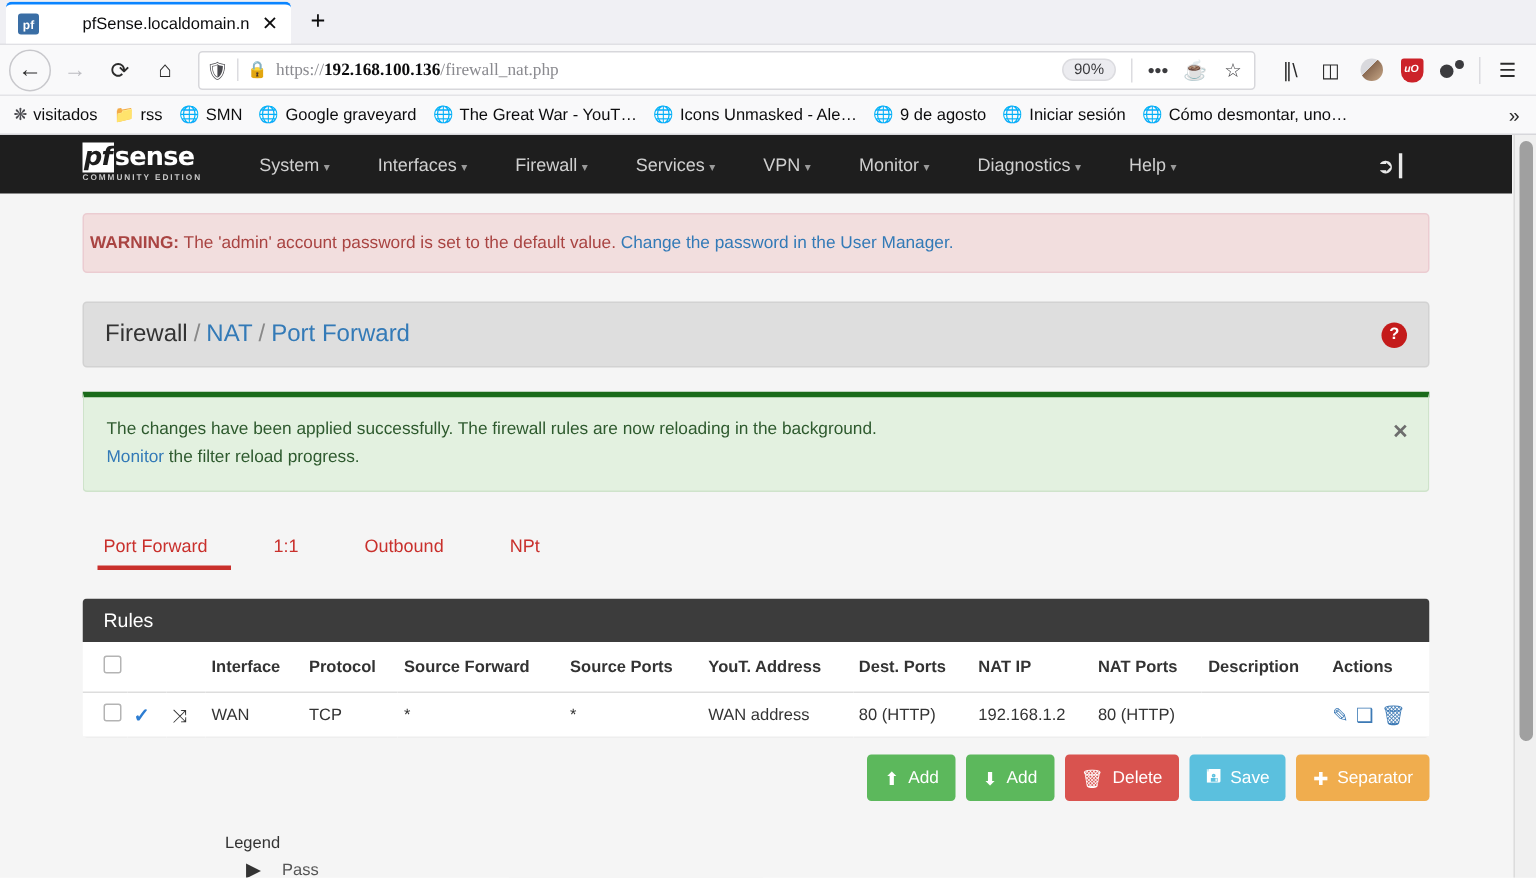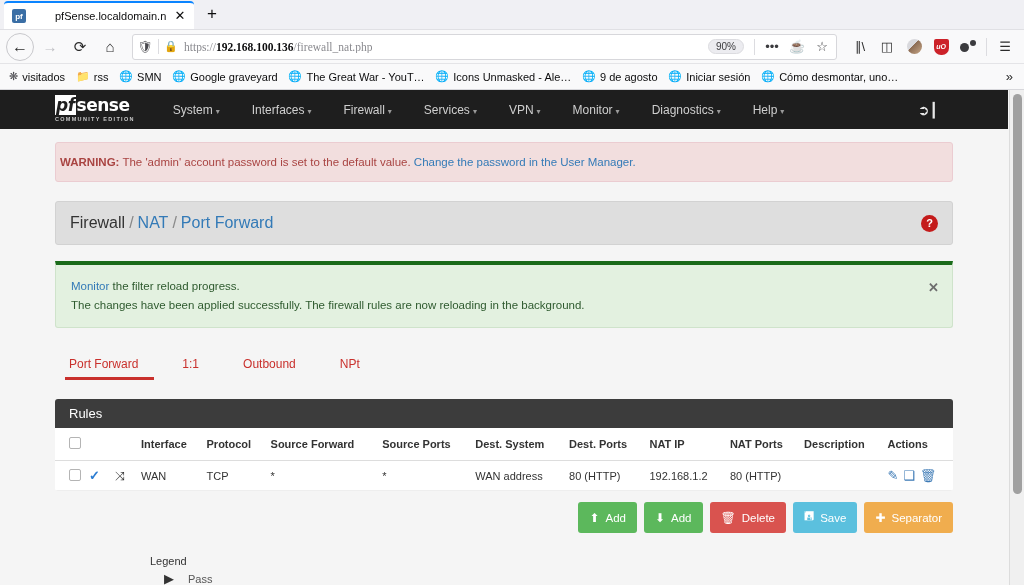--- a/index.html
+++ b/index.html
@@ -382,22 +382,22 @@
         </div>
 
         <div class="breadcrumb-panel">
           <div class="bc-title">
             <span>Firewall</span><span class="bc-sep">/</span><span class="bc-link">NAT</span><span class="bc-sep">/</span><span class="bc-link">Port Forward</span>
           </div>
           <div class="help-ico">?</div>
         </div>
 
         <div class="alert-success">
+          <div>The changes have been applied successfully. The firewall rules are now reloading in the background.</div>
           <div><span class="lnk">Monitor</span><span> the filter reload progress.</span></div>
-          <div>The changes have been applied successfully. The firewall rules are now reloading in the background.</div>
           <div class="alert-close">✕</div>
         </div>
 
         <div class="tabs-row">
           <div class="ptab active">Port Forward</div>
           <div class="ptab">1:1</div>
           <div class="ptab">Outbound</div>
           <div class="ptab">NPt</div>
         </div>
 
@@ -406,21 +406,21 @@
           <table class="rules">
             <thead>
               <tr>
                 <th class="col-cb"><span class="cb"></span></th>
                 <th class="col-ic1"></th>
                 <th class="col-ic2"></th>
                 <th>Interface</th>
                 <th>Protocol</th>
                 <th>Source Forward</th>
                 <th>Source Ports</th>
-                <th>Dest. System</th>
+                <th>YouT. Address</th>
                 <th>Dest. Ports</th>
                 <th>NAT IP</th>
                 <th>NAT Ports</th>
                 <th>Description</th>
                 <th>Actions</th>
               </tr>
             </thead>
             <tbody>
               <tr>
                 <td class="col-cb"><span class="cb"></span></td>

